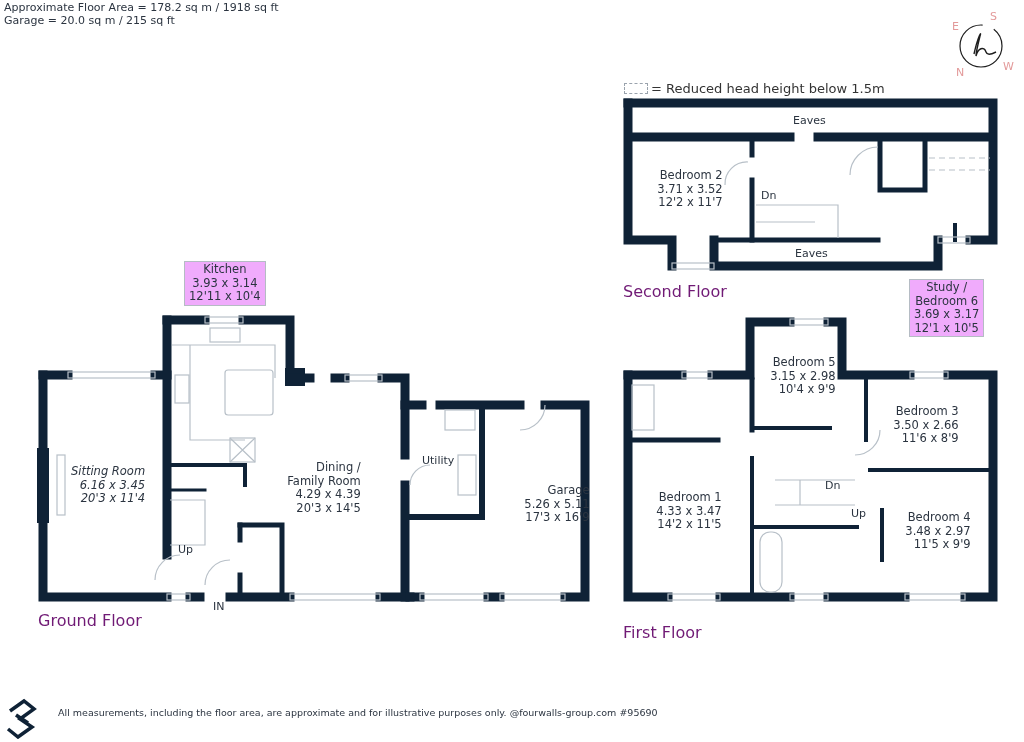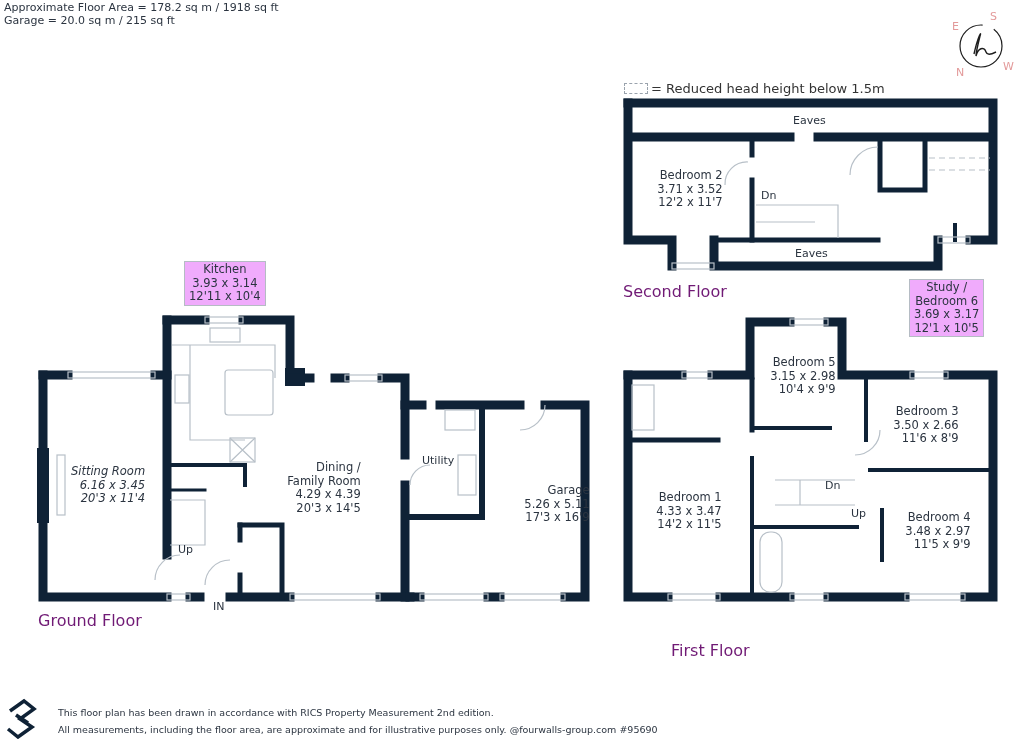--- a/index.html
+++ b/index.html
@@ -197,21 +197,21 @@
   <div>3.50 x 2.66</div>
   <div>11'6 x 8'9</div>
 </div>
 <div class="room-label" style="left:938px; top:511px;">
   <div>Bedroom 4</div>
   <div>3.48 x 2.97</div>
   <div>11'5 x 9'9</div>
 </div>
 <div class="small-label" style="left:825px; top:479px;">Dn</div>
 <div class="small-label" style="left:851px; top:507px;">Up</div>
-<div class="floor-title" style="left:623px; top:641px;margin-left:48px;">First Floor</div>
+<div class="floor-title" style="left:623px; top:623px;">First Floor</div>
 
 <div class="small-label" style="left:793px; top:114px;">Eaves</div>
 <div class="small-label" style="left:795px; top:247px;">Eaves</div>
 <div class="room-label" style="left:690px; top:169px;">
   <div>Bedroom 2</div>
   <div>3.71 x 3.52</div>
   <div>12'2 x 11'7</div>
 </div>
 <div class="small-label" style="left:761px; top:189px;">Dn</div>
 <div class="label-box" style="left:909px; top:279px;">
@@ -222,15 +222,14 @@
 </div>
 <div class="floor-title" style="left:623px; top:282px;">Second Floor</div>
 
 <svg class="brand-mark" viewBox="0 0 34 42">
   <g fill="none" stroke="#0f2236" stroke-width="3.5">
     <path d="M6 14 L20 4 L30 12 L16 22 L28 30 L14 40 L4 32"></path>
     <path d="M12 18 L24 26"></path>
   </g>
 </svg>
 <div class="footer">
-  <div>This floor plan has been drawn in accordance with RICS Property Measurement 2nd edition.</div>
   <div>All measurements, including the floor area, are approximate and for illustrative purposes only. @fourwalls-group.com #95690</div>
 </div>
 
 </body></html>

